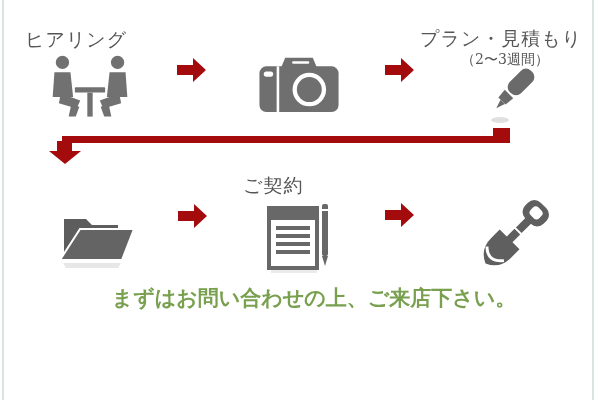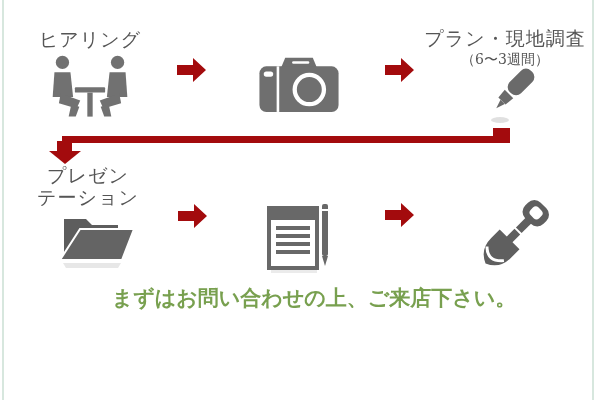--- a/index.html
+++ b/index.html
@@ -5,21 +5,21 @@
   html,body{margin:0;padding:0;background:#ffffff;}
   .canvas{
     position:relative;width:600px;height:400px;background:#ffffff;
     overflow:hidden;
     font-family:"DejaVu Serif","Liberation Serif",serif;
   }
   .edge{position:absolute;top:0;bottom:0;width:2px;background:#d7e7de;}
   .edge.left{left:2px;}
   .edge.right{left:592px;}
   .label{
-    position:absolute;text-align:center;color:#555555;
+    position:absolute;text-align:left;color:#555555;
     font-size:19px;line-height:22px;letter-spacing:1px;white-space:pre;
   }
   .sublabel{
     position:absolute;text-align:center;color:#555555;
     font-size:14px;line-height:16px;letter-spacing:0px;
   }
   .icon{position:absolute;}
   .flow-arrow{position:absolute;width:30px;height:26px;}
   .conn{position:absolute;background:#a30b0d;}
   .conn-head{
@@ -68,47 +68,47 @@
     <rect x="42" y="6" width="20" height="3" rx="1.5" fill="#ffffff"></rect>
     <rect x="24" y="12" width="3" height="53" fill="#ffffff"></rect>
     <rect x="9" y="18" width="11" height="6" rx="3" fill="#ffffff"></rect>
     <circle cx="62" cy="39" r="17" fill="none" stroke="#ffffff" stroke-width="5"></circle>
   </svg>
 
   <svg class="flow-arrow" style="left:385px;top:57px" viewBox="0 0 30 26">
     <polygon points="0,8 16,8 16,1 29,13 16,25 16,18 0,18" fill="#a30b0d"></polygon>
   </svg>
 
-  <div class="label" style="left:420px;top:27px;width:170px">プラン・現地調査</div>
-  <div class="sublabel" style="left:445px;top:51px;width:120px">（6〜3週間）</div>
+  <div class="label" style="left:420px;top:27px;width:170px">プラン・見積もり</div>
+  <div class="sublabel" style="left:445px;top:51px;width:120px">（2〜3週間）</div>
   <svg class="icon" style="left:474px;top:66px" width="70" height="64" viewBox="0 0 70 64">
     <g transform="rotate(45 35 28)" fill="#6a6a6a">
       <rect x="27" y="-4" width="16" height="30" rx="7"></rect>
       <polygon points="29,28 41,28 40,38 30,38"></polygon>
       <polygon points="33,38 39,38 36,47"></polygon>
     </g>
     <ellipse cx="26" cy="54" rx="9" ry="3" fill="#999999" opacity="0.3"></ellipse>
   </svg>
 
   <div class="conn" style="left:493px;top:128px;width:17px;height:15px"></div>
   <div class="conn" style="left:62px;top:136px;width:448px;height:7px"></div>
   <div class="conn" style="left:57px;top:141px;width:15px;height:11px"></div>
   <div class="conn-head" style="left:49px;top:151px"></div>
 
-  <div class="label" style="left:20px;top:164px;width:136px"><span>プレゼン</span><br><span>テーション</span></div>
   <svg class="icon" style="left:58px;top:215px" width="78" height="54" viewBox="0 0 78 54">
     <polygon points="6,4 28,4 34,10 60,10 60,40 6,40" fill="#5d5d5d"></polygon>
     <polygon points="22,14 76,14 64,45 2,45" fill="#646464" stroke="#ffffff" stroke-width="2"></polygon>
     <polygon points="5,48 63,48 60,53 8,53" fill="#bbbbbb" opacity="0.35"></polygon>
   </svg>
 
   <svg class="flow-arrow" style="left:178px;top:203px" viewBox="0 0 30 26">
     <polygon points="0,8 16,8 16,1 29,13 16,25 16,18 0,18" fill="#a30b0d"></polygon>
   </svg>
 
+  <div class="label" style="left:243px;top:174px;width:110px">ご契約</div>
   <svg class="icon" style="left:266px;top:204px" width="66" height="70" viewBox="0 0 66 70">
     <rect x="3" y="4" width="48" height="60" fill="#ffffff" stroke="#686868" stroke-width="4"></rect>
     <rect x="3" y="4" width="48" height="12" fill="#686868"></rect>
     <g fill="#686868">
       <rect x="10" y="22" width="34" height="4"></rect>
       <rect x="10" y="30" width="34" height="4"></rect>
       <rect x="10" y="38" width="34" height="4"></rect>
       <rect x="10" y="46" width="34" height="4"></rect>
       <rect x="56" y="0" width="6" height="52" rx="2"></rect>
       <polygon points="56,52 62,52 59,62"></polygon>

